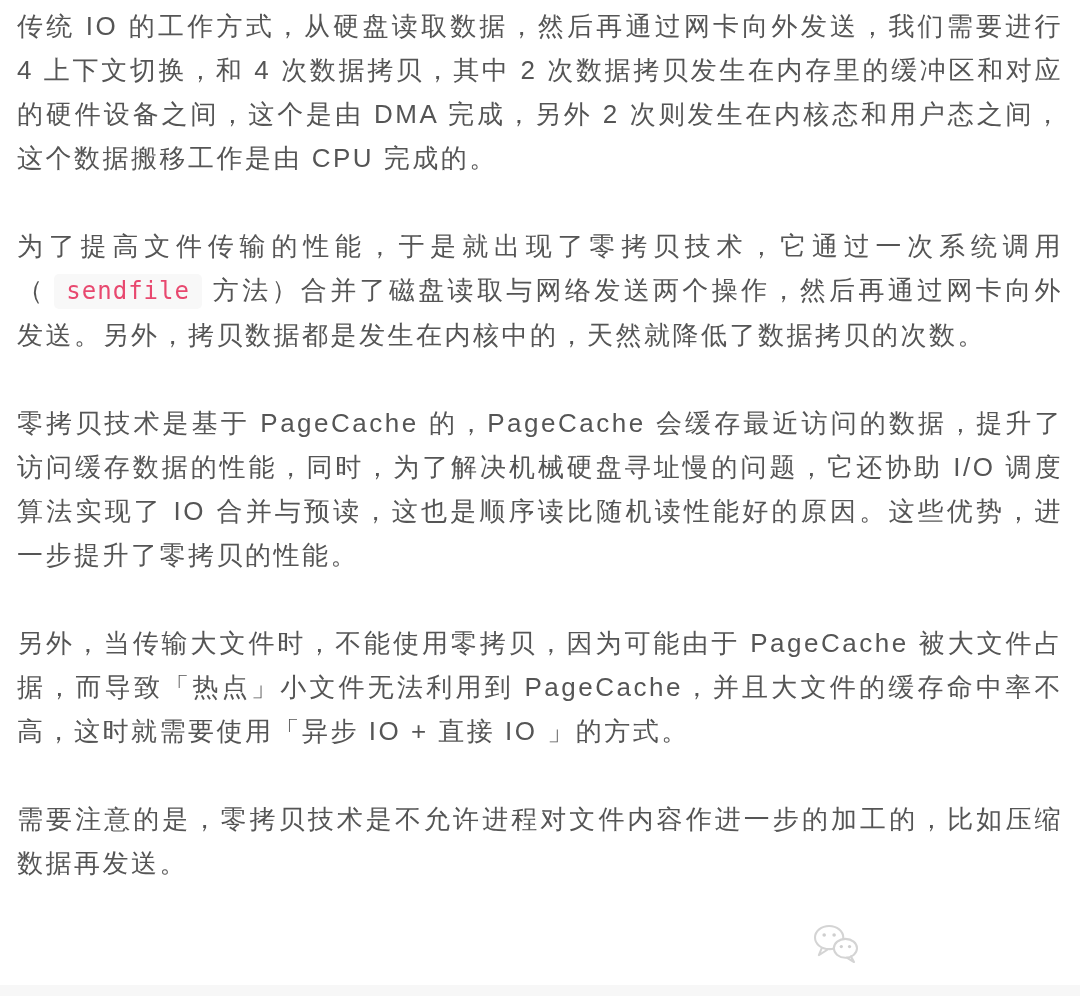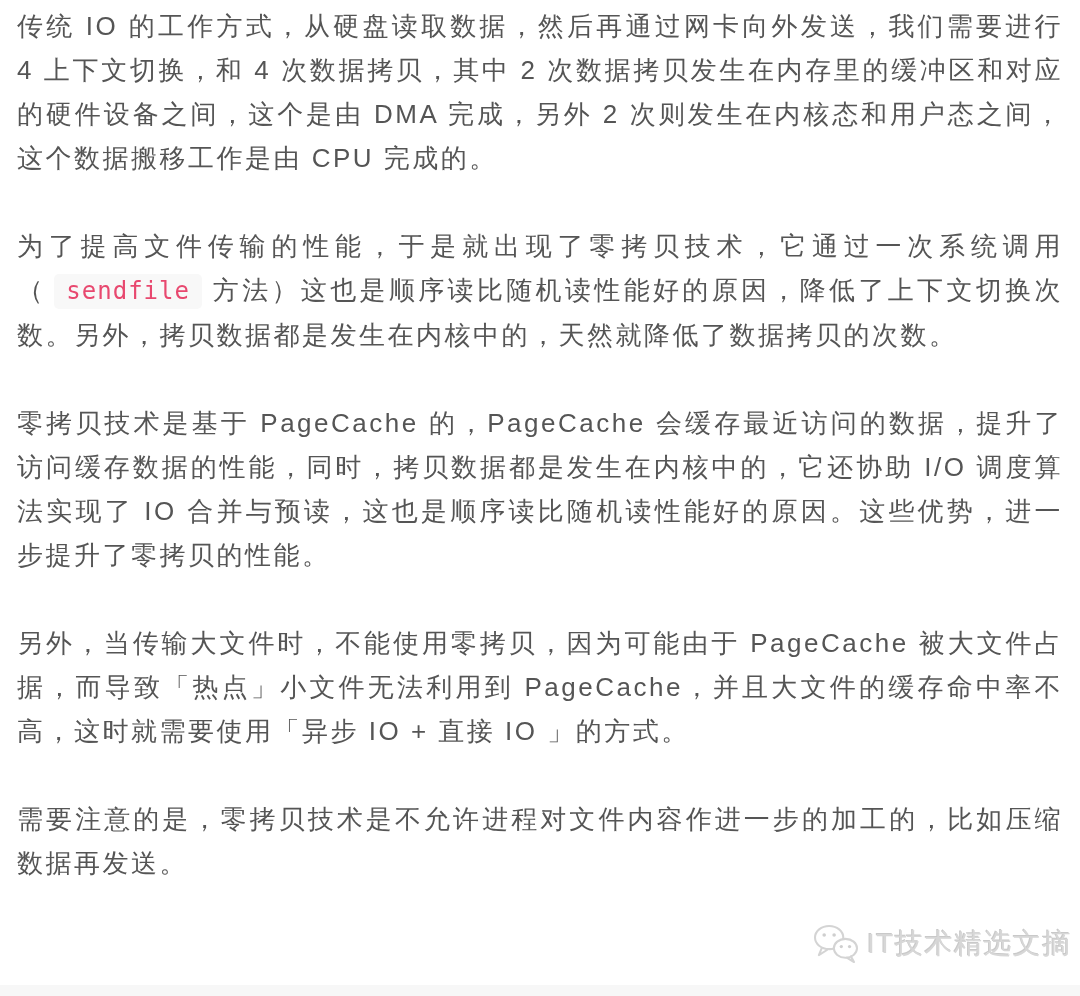--- a/index.html
+++ b/index.html
@@ -68,24 +68,24 @@
 </style>
 </head>
 <body>
 
 <div class="page">
 
   <article class="content">
 
     <p class="para">传统 IO 的工作方式，从硬盘读取数据，然后再通过网卡向外发送，我们需要进行 4 上下文切换，和 4 次数据拷贝，其中 2 次数据拷贝发生在内存里的缓冲区和对应的硬件设备之间，这个是由 DMA 完成，另外 2 次则发生在内核态和用户态之间，这个数据搬移工作是由 CPU 完成的。</p>
 
-    <p class="para"><span>为了提高文件传输的性能，于是就出现了零拷贝技术，它通过一次系统调用（</span><code class="inline-code">sendfile</code><span>方法）这也是顺序读比随机读性能好的原因，降低了上下文切换次数。另外，拷贝数据都是发生在内核中的，天然就降低了数据拷贝的次数。</span></p>
+    <p class="para"><span>为了提高文件传输的性能，于是就出现了零拷贝技术，它通过一次系统调用（</span><code class="inline-code">sendfile</code><span>方法）合并了磁盘读取与网络发送两个操作，然后再通过网卡向外发送。另外，拷贝数据都是发生在内核中的，天然就降低了数据拷贝的次数。</span></p>
 
 
-    <p class="para">零拷贝技术是基于 PageCache 的，PageCache 会缓存最近访问的数据，提升了访问缓存数据的性能，同时，拷贝数据都是发生在内核中的，它还协助 I/O 调度算法实现了 IO 合并与预读，这也是顺序读比随机读性能好的原因。这些优势，进一步提升了零拷贝的性能。</p>
+    <p class="para">零拷贝技术是基于 PageCache 的，PageCache 会缓存最近访问的数据，提升了访问缓存数据的性能，同时，为了解决机械硬盘寻址慢的问题，它还协助 I/O 调度算法实现了 IO 合并与预读，这也是顺序读比随机读性能好的原因。这些优势，进一步提升了零拷贝的性能。</p>
 
     <p class="para">另外，当传输大文件时，不能使用零拷贝，因为可能由于 PageCache 被大文件占据，而导致「热点」小文件无法利用到 PageCache，并且大文件的缓存命中率不高，这时就需要使用「异步 IO + 直接 IO 」的方式。</p>
 
     <p class="para">需要注意的是，零拷贝技术是不允许进程对文件内容作进一步的加工的，比如压缩数据再发送。</p>
 
   </article>
 
   <div class="watermark">
     <span class="wm-icon">
       <svg width="48" height="42" viewBox="0 0 56 48" aria-hidden="true">
@@ -96,18 +96,17 @@
           <path d="M45.5 38.5 L49 45 L40.5 40"></path>
         </g>
         <g fill="#cfcfcf">
           <circle cx="14.2" cy="13.5" r="2.1"></circle>
           <circle cx="25.8" cy="13.5" r="2.1"></circle>
           <circle cx="34.2" cy="27" r="1.9"></circle>
           <circle cx="43.8" cy="27" r="1.9"></circle>
         </g>
       </svg>
     </span>
-    <span class="wm-text">IT技术精选文摘</span>
   </div>
 
   <div class="bottom-strip"></div>
 
 </div>
 
 </body></html>

